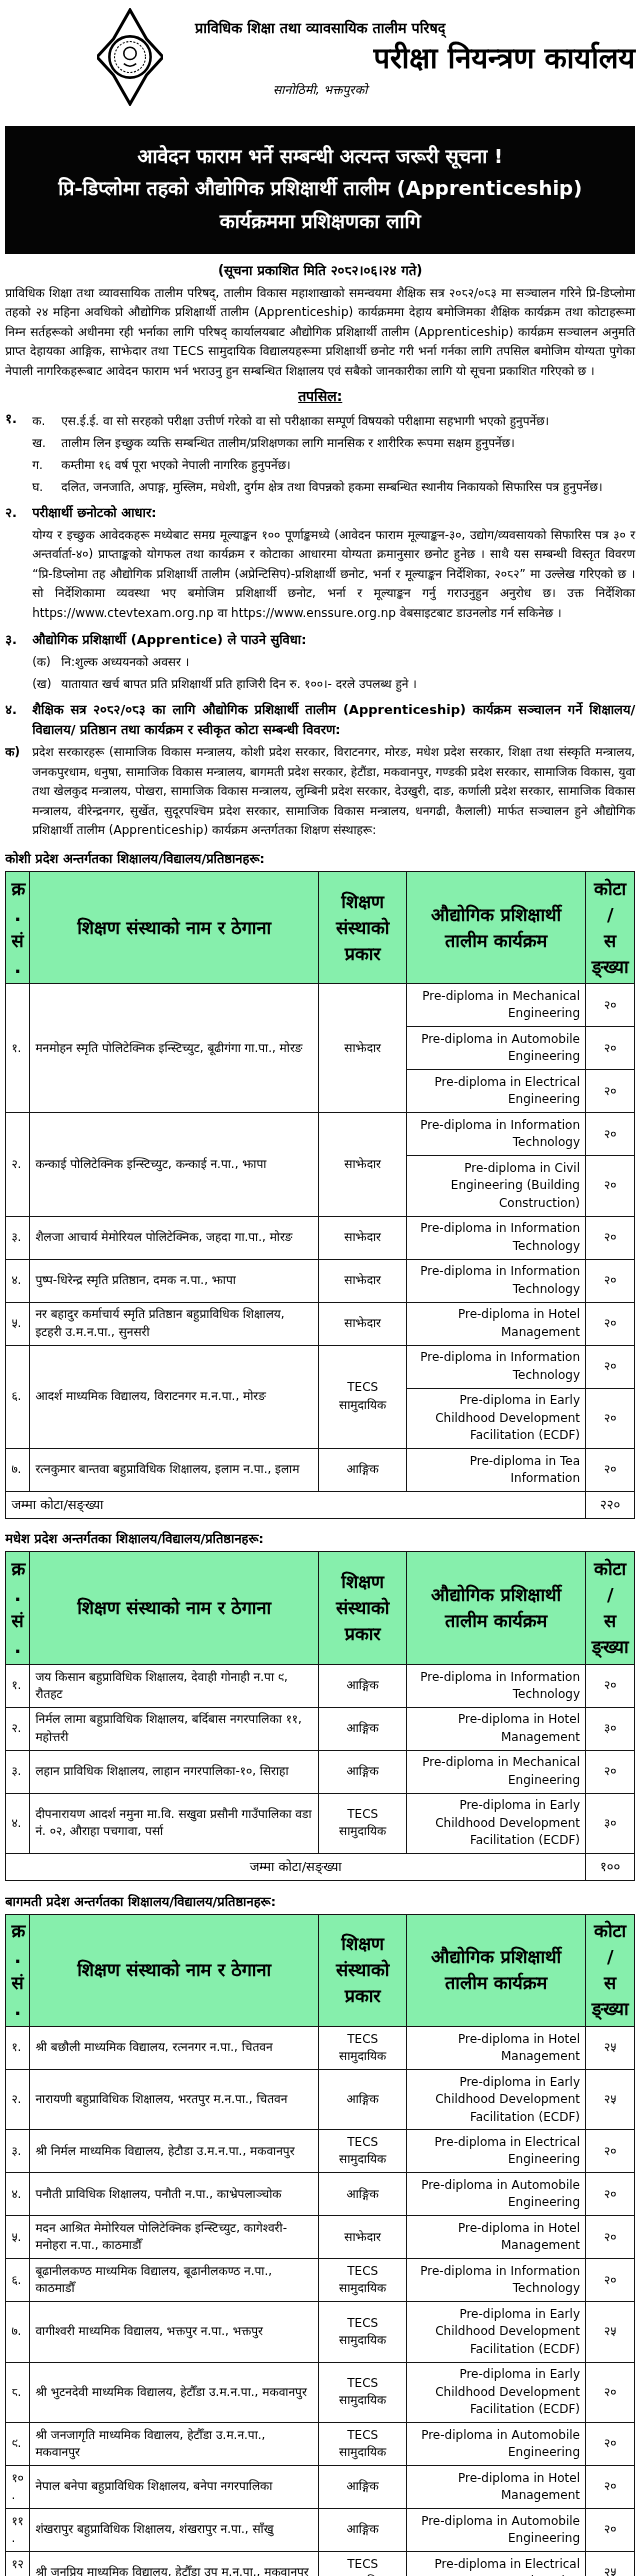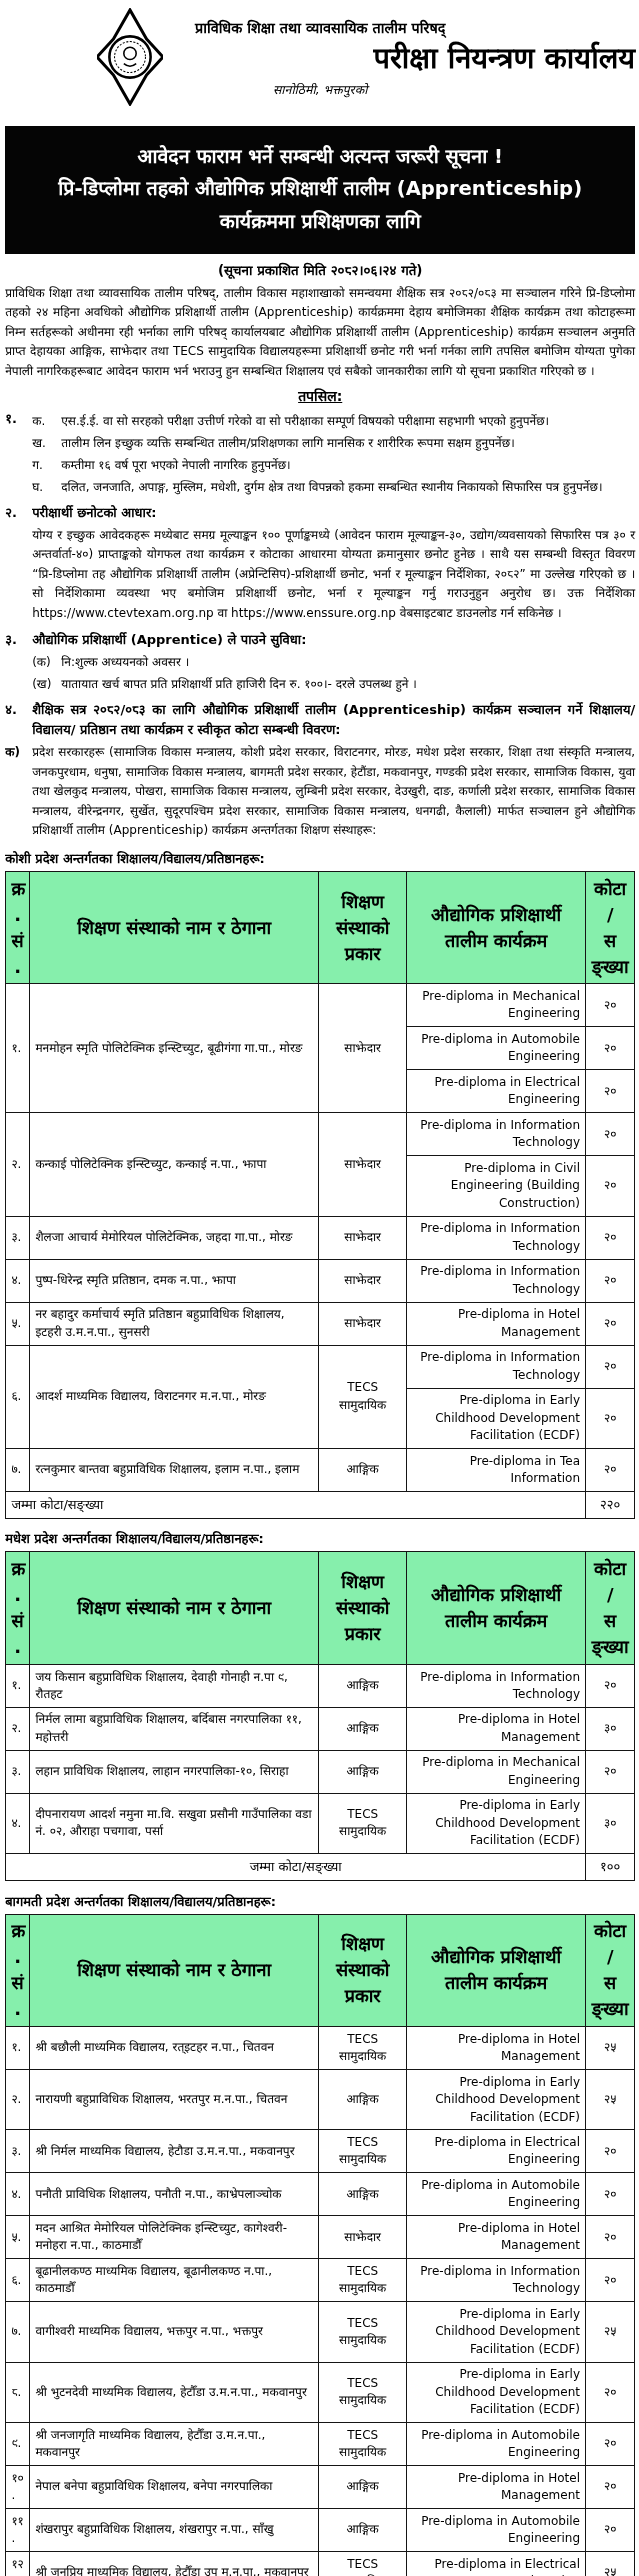--- a/index.html
+++ b/index.html
@@ -299,21 +299,21 @@
               <th>क्र. सं.</th>
               <th>शिक्षण संस्थाको नाम र ठेगाना</th>
               <th>शिक्षण संस्थाको प्रकार</th>
               <th>औद्योगिक प्रशिक्षार्थी तालीम कार्यक्रम</th>
               <th>कोटा / सङ्ख्या</th>
             </tr>
           </thead>
           <tbody>
             <tr>
               <td class="c-sn" rowspan="1">१.</td>
-              <td class="c-name" rowspan="1">श्री बछौली माध्यमिक विद्यालय, रत्इटहर न.पा., चितवन</td>
+              <td class="c-name" rowspan="1">श्री बछौली माध्यमिक विद्यालय, रत्ननगर न.पा., चितवन</td>
               <td class="c-type" rowspan="1">TECS सामुदायिक</td>
               <td class="c-prog">Pre-diploma in Hotel Management</td>
               <td class="c-quota">२५</td>
             </tr>
             <tr>
               <td class="c-sn" rowspan="1">२.</td>
               <td class="c-name" rowspan="1">नारायणी बहुप्राविधिक शिक्षालय, भरतपुर म.न.पा., चितवन</td>
               <td class="c-type" rowspan="1">आङ्गिक</td>
               <td class="c-prog">Pre-diploma in Early Childhood Development Facilitation (ECDF)</td>
               <td class="c-quota">२५</td>

